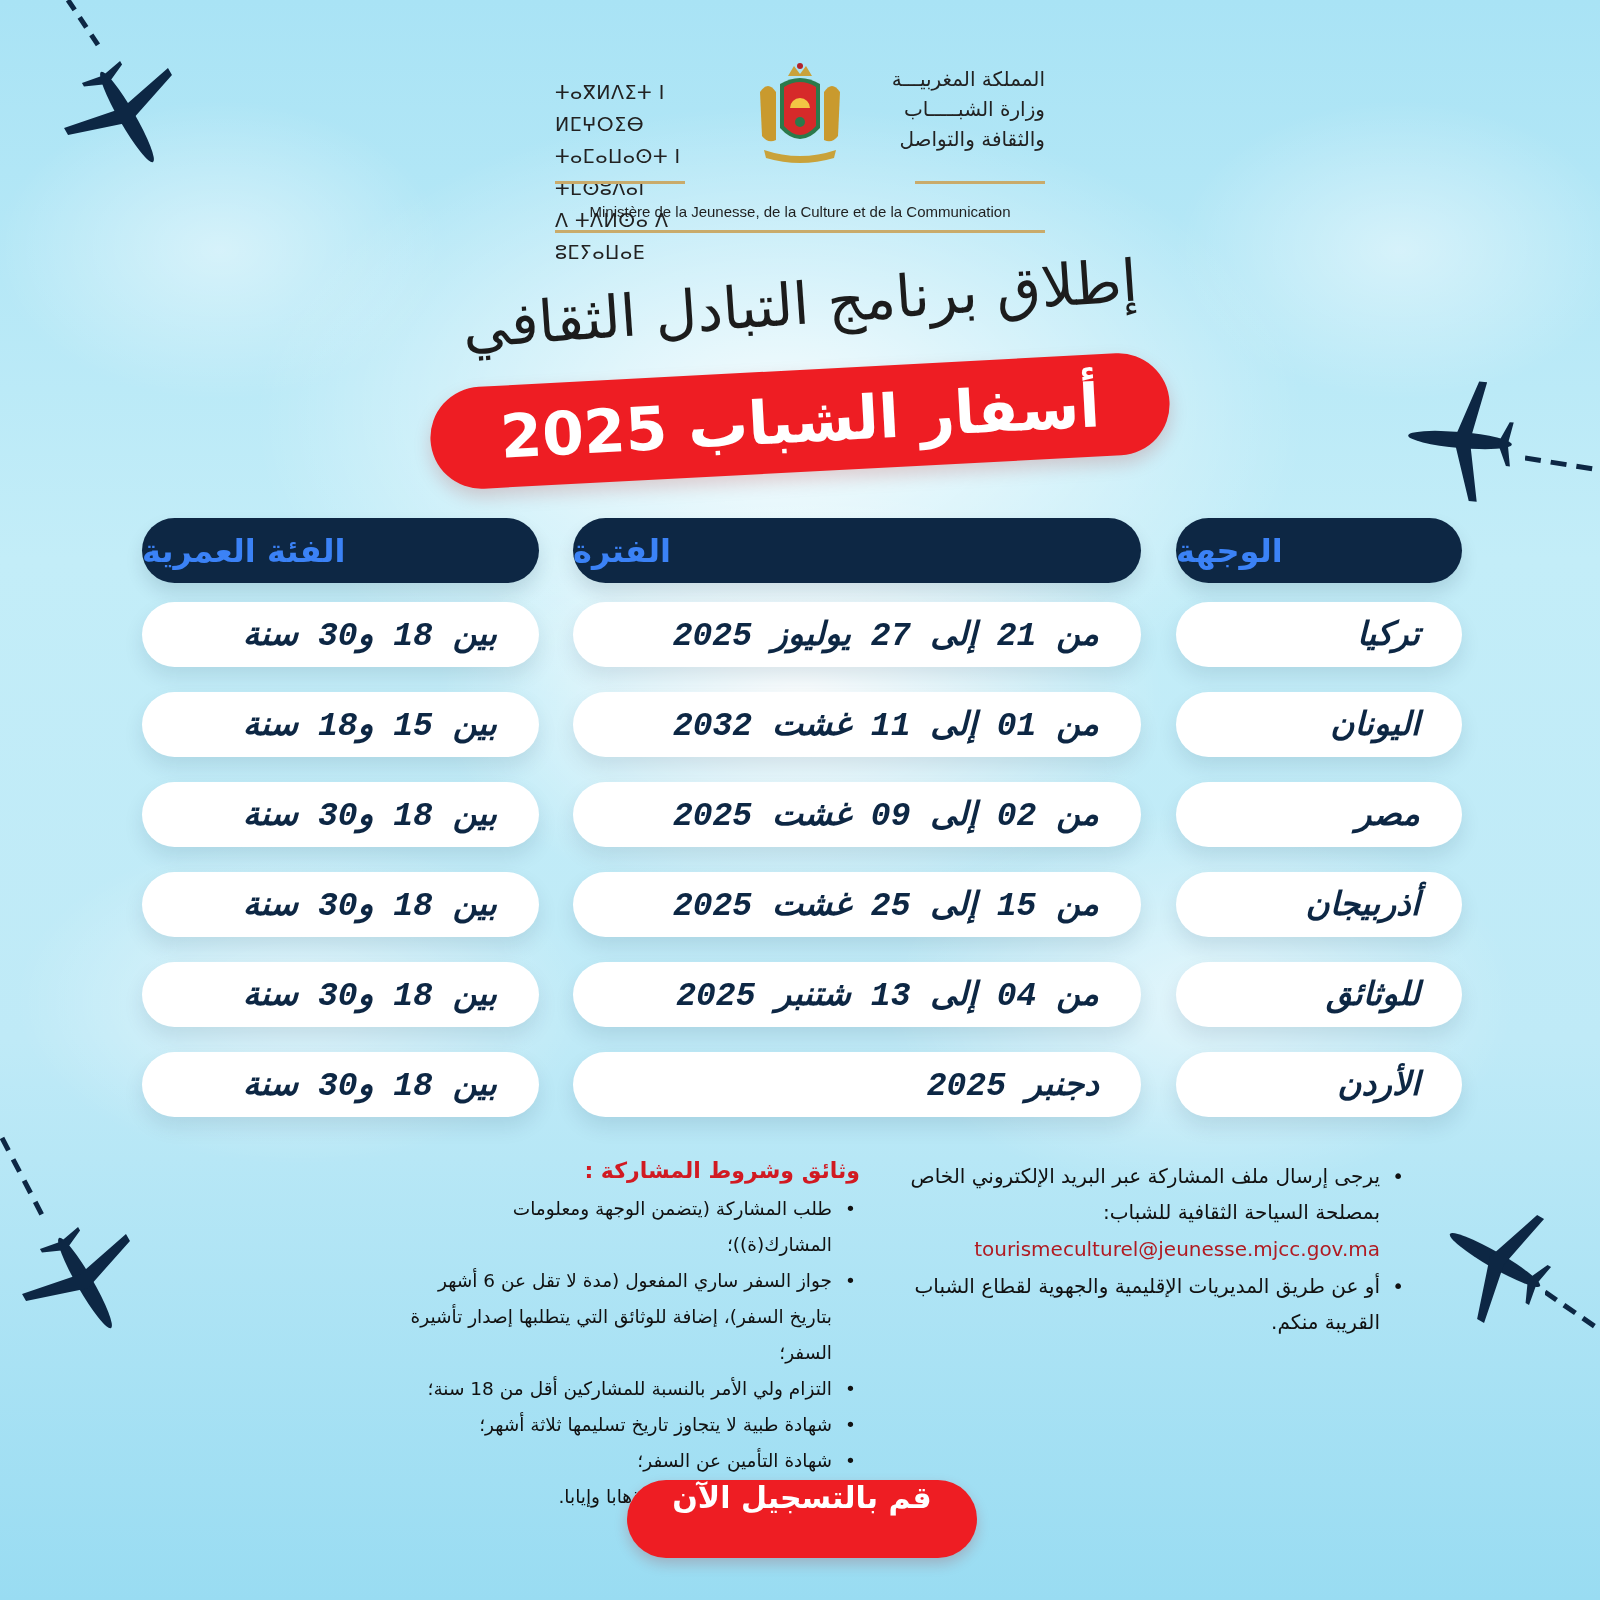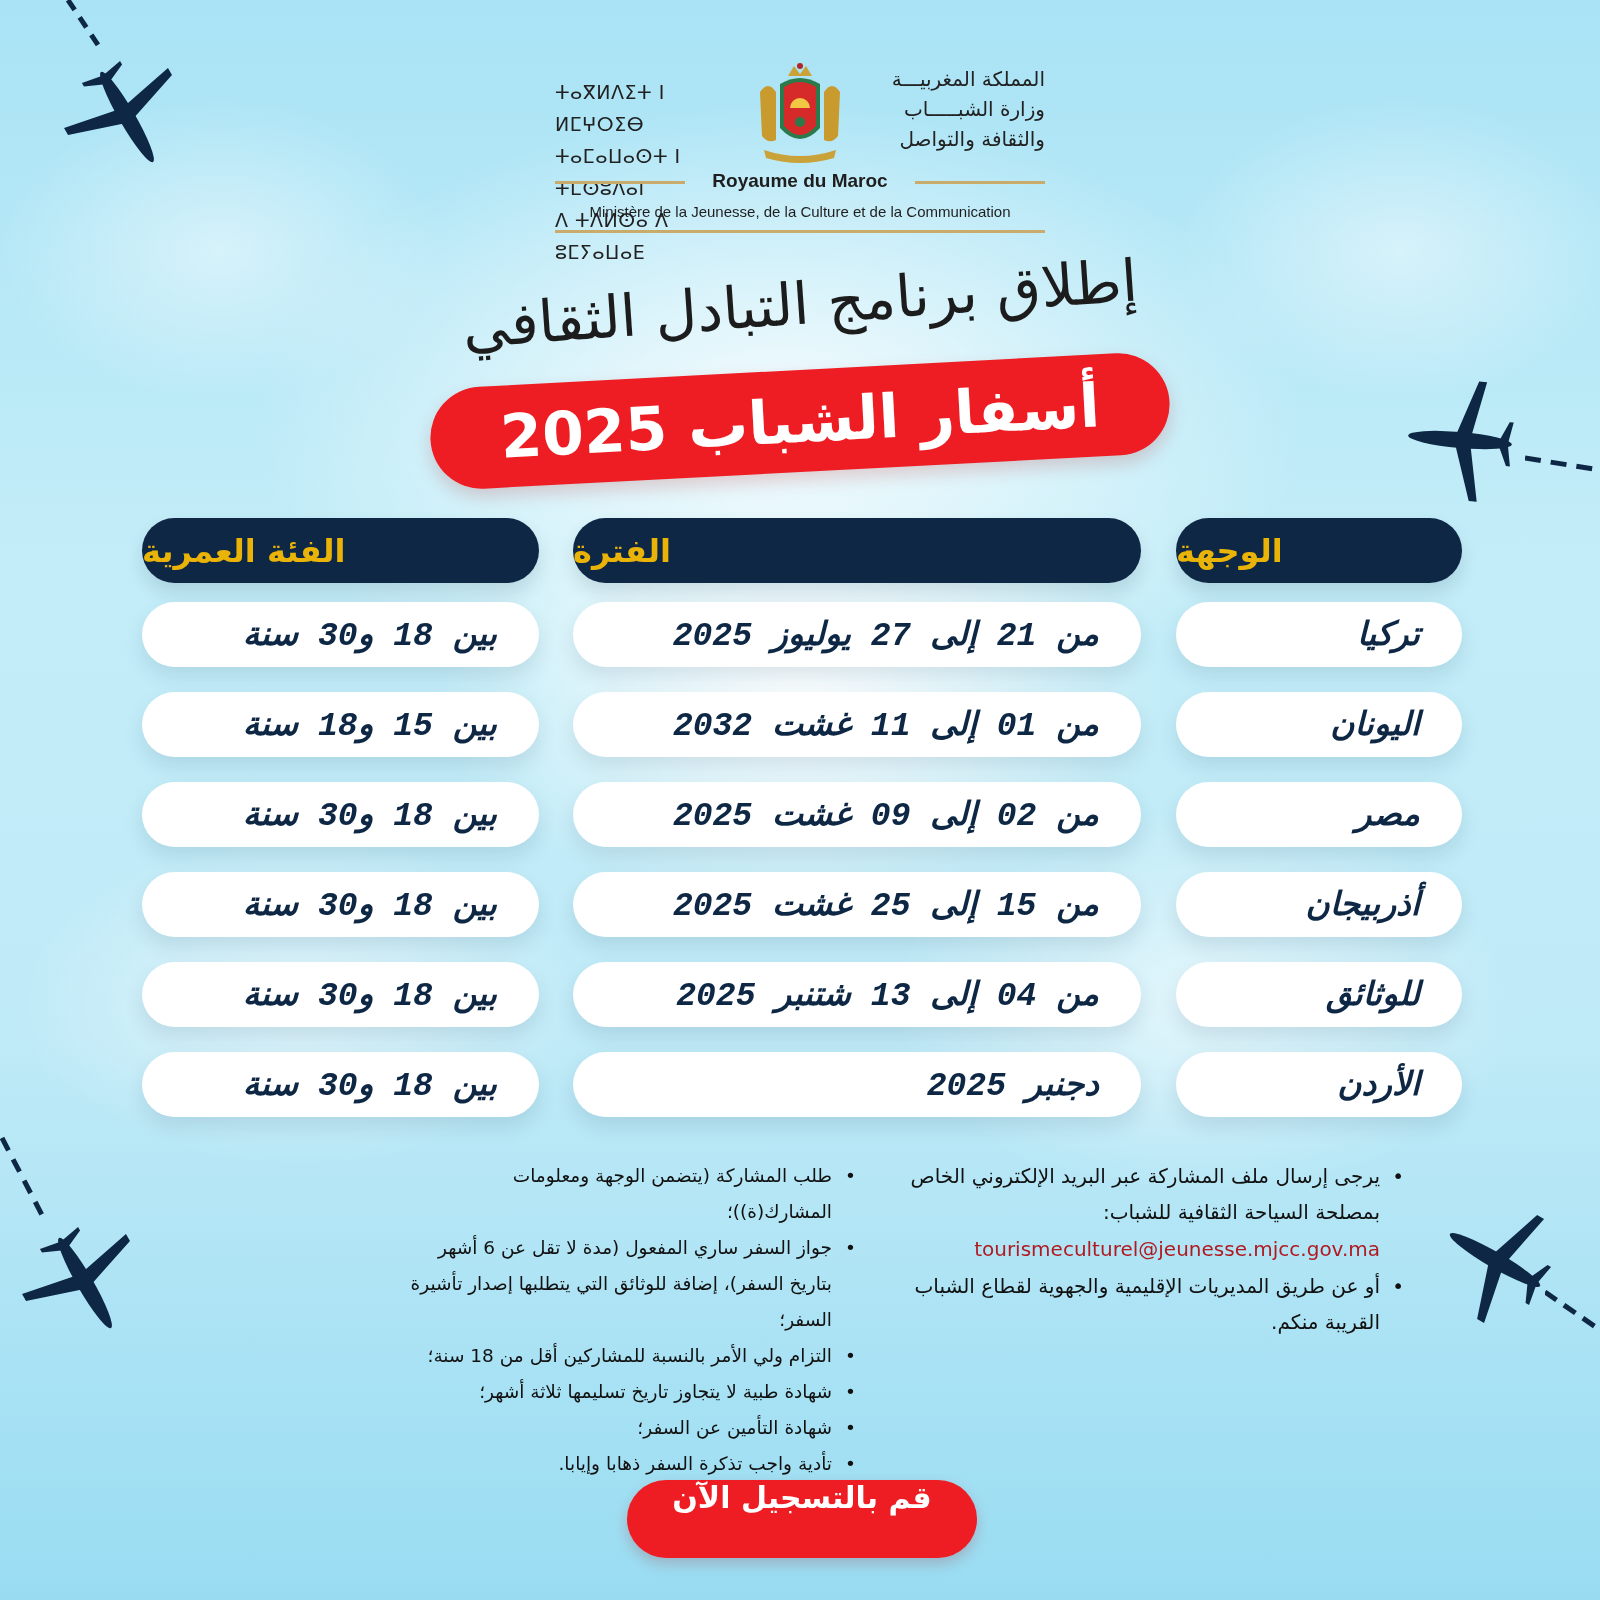--- a/index.html
+++ b/index.html
@@ -61,21 +61,21 @@
       box-shadow: 0 8px 18px rgba(160,0,0,0.18);
     }
     .title-pill span {
       font-family: "DejaVu Sans", sans-serif; font-weight: bold; font-size: 60px; color: #fff; direction: rtl;
     }
 
     
     .table { position: absolute; left: 0; top: 0; width: 1600px; }
     .hdr {
       position: absolute; top: 518px; height: 65px; border-radius: 33px;
-      background: #0d2744; color: #eab308;
+      background: #0d2744; color: #3b82f6;
       font-family: "DejaVu Sans", sans-serif; font-weight: bold; font-size: 32px;
       display: flex; align-items: center; justify-content: flex-end; padding-right: 42px;
       direction: rtl;
       box-shadow: 0 10px 18px rgba(0,30,60,0.12);
     }
     .hdr span { direction: rtl; }
     .col-dest { left: 1176px; width: 286px; }
     .col-period { left: 573px; width: 568px; }
     .col-age { left: 142px; width: 397px; }
 
@@ -188,21 +188,20 @@
     <path d="M90 30 Q82 18 74 30 L74 78 Q82 82 88 74 Z" fill="#c99a2e"></path>
     <path d="M14 88 Q50 100 86 88 L84 96 Q50 106 16 96 Z" fill="#c9a23a"></path>
   </svg>
   <div class="arabic-ministry">
     <div>المملكة المغربيـــة</div>
     <div>وزارة الشبـــــاب</div>
     <div>والثقافة والتواصل</div>
   </div>
   <div class="gold-line" style="left:0;width:130px;top:121px"></div>
   <div class="gold-line" style="right:0;width:130px;top:121px"></div>
-  <div class="royaume">Royaume du Maroc</div>
   <div class="ministere">Ministère de la Jeunesse, de la Culture et de la Communication</div>
   <div class="gold-line" style="left:0;right:0;top:170px"></div>
 </div>
 
 <div class="main-title">إطلاق برنامج التبادل الثقافي</div>
 <div class="title-pill">
   <span>أسفار الشباب 2025</span>
 </div>
 
 <div class="table">
@@ -281,20 +280,21 @@
   <ul class="bul">
     <li>
       <span>يرجى إرسال ملف المشاركة عبر البريد الإلكتروني الخاص بمصلحة السياحة الثقافية للشباب:</span>
       <a class="email">tourismeculturel@jeunesse.mjcc.gov.ma</a>
     </li>
     <li>أو عن طريق المديريات الإقليمية والجهوية لقطاع الشباب القريبة منكم.</li>
   </ul>
 </div>
 
 <div class="info-left">
+  <div class="sec-title">وثائق وشروط المشاركة :</div>
   <ul class="bul">
     <li>طلب المشاركة (يتضمن الوجهة ومعلومات المشارك(ة))؛</li>
     <li>جواز السفر ساري المفعول (مدة لا تقل عن 6 أشهر بتاريخ السفر)، إضافة للوثائق التي يتطلبها إصدار تأشيرة السفر؛</li>
     <li>التزام ولي الأمر بالنسبة للمشاركين أقل من 18 سنة؛</li>
     <li>شهادة طبية لا يتجاوز تاريخ تسليمها ثلاثة أشهر؛</li>
     <li>شهادة التأمين عن السفر؛</li>
     <li>تأدية واجب تذكرة السفر ذهابا وإيابا.</li>
   </ul>
 </div>
 

